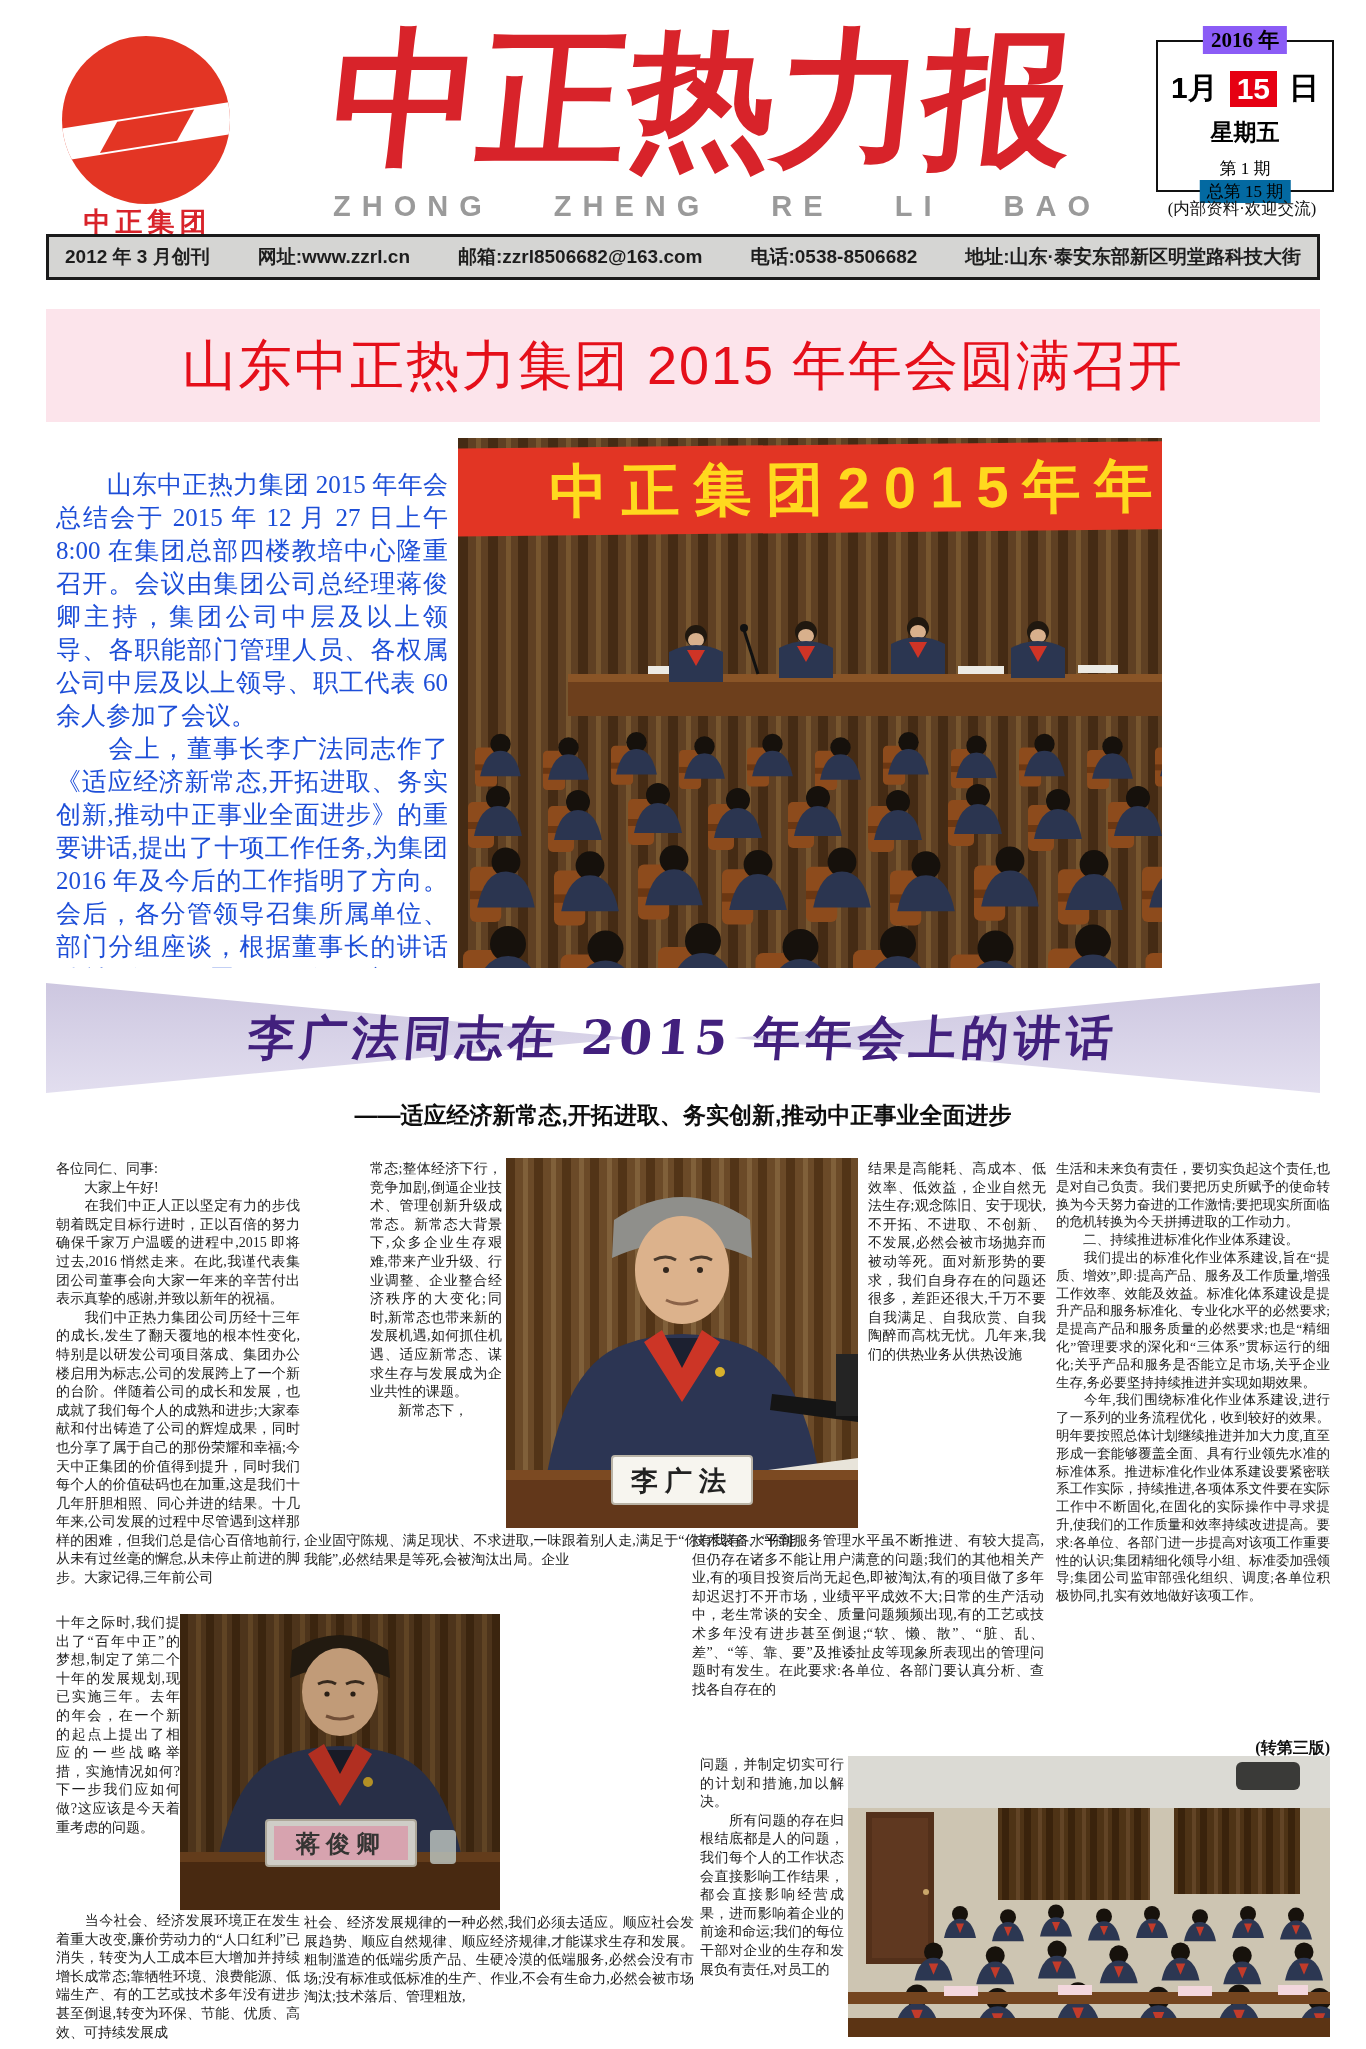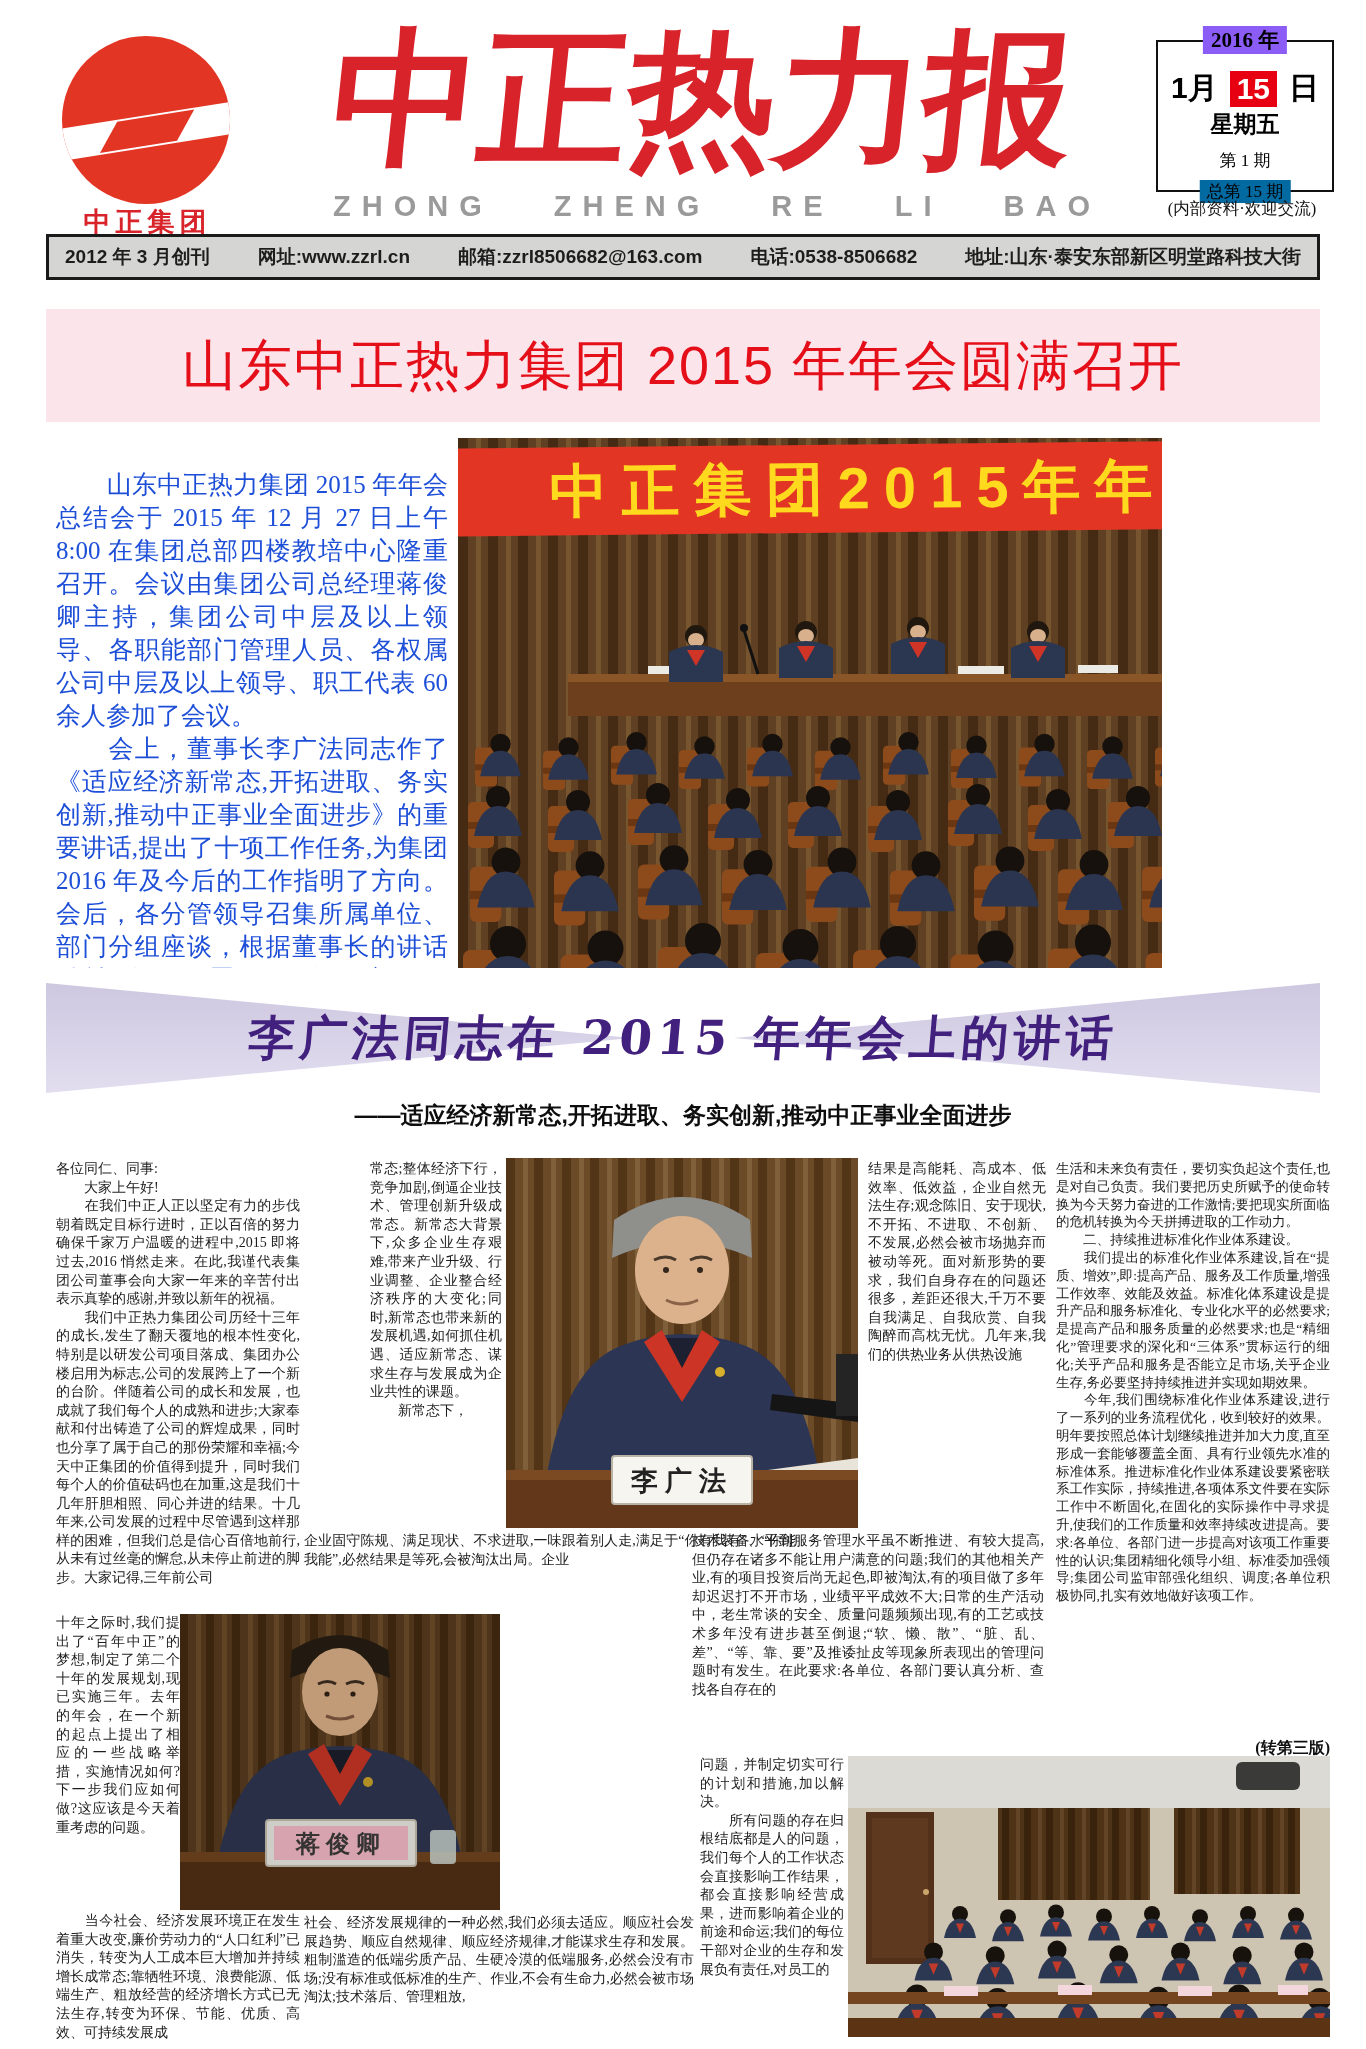--- a/index.html
+++ b/index.html
@@ -22,21 +22,21 @@
   .paper-pinyin{position:absolute;left:292px;top:190px;width:850px;text-align:center;
                 font-family:"Liberation Sans", sans-serif;font-weight:bold;font-size:29px;
                 color:#9a9a9a;letter-spacing:11px;word-spacing:42px;white-space:nowrap;}
   .date-box{position:absolute;left:1156px;top:40px;width:174px;height:148px;
             border:2px solid #111;}
   .date-year{position:absolute;left:50%;top:-16px;transform:translateX(-50%);background:#8b5cf6;
              padding:0 8px;font-size:21px;font-weight:bold;white-space:nowrap;}
   .date-line{display:flex;justify-content:center;align-items:center;gap:12px;margin-top:26px;
              font-size:30px;font-weight:bold;font-family:"Liberation Sans", sans-serif;}
   .day-chip{background:#e60012;color:#fff;padding:1px 7px;font-weight:bold;}
-  .date-weekday{text-align:center;font-weight:bold;font-size:23px;margin-top:0;
+  .date-weekday{text-align:center;font-weight:bold;font-size:23px;margin-top:8px;
                 font-family:Liberation Sans, sans-serif;}
   .date-issue{text-align:center;font-size:17px;margin-top:9px;}
   .date-total{position:absolute;left:50%;bottom:-13px;transform:translateX(-50%);background:#0369a1;
               padding:0 7px;font-size:17px;white-space:nowrap;}
   .internal-note{position:absolute;left:1118px;top:198px;width:248px;text-align:center;
                  font-size:16.5px;color:#111;}
 
   
   .info-bar{position:absolute;left:46px;top:234px;width:1274px;height:46px;background:#d5d5d3;
             border:3px solid #1a1a1a;box-sizing:border-box;display:flex;align-items:center;
@@ -244,21 +244,21 @@
   </div>
   <div class="speech-subtitle">——适应经济新常态,开拓进取、务实创新,推动中正事业全面进步</div>
 
   <div class="speech-body">
 
     <div class="t c1a">各位同仁、同事:
 　　大家上午好!
 　　在我们中正人正以坚定有力的步伐朝着既定目标行进时，正以百倍的努力确保千家万户温暖的进程中,2015 即将过去,2016 悄然走来。在此,我谨代表集团公司董事会向大家一年来的辛苦付出表示真挚的感谢,并致以新年的祝福。
 　　我们中正热力集团公司历经十三年的成长,发生了翻天覆地的根本性变化,特别是以研发公司项目落成、集团办公楼启用为标志,公司的发展跨上了一个新的台阶。伴随着公司的成长和发展，也成就了我们每个人的成熟和进步;大家奉献和付出铸造了公司的辉煌成果，同时也分享了属于自己的那份荣耀和幸福;今天中正集团的价值得到提升，同时我们每个人的价值砝码也在加重,这是我们十几年肝胆相照、同心并进的结果。十几年来,公司发展的过程中尽管遇到这样那样的困难，但我们总是信心百倍地前行,从未有过丝毫的懈怠,从未停止前进的脚步。大家记得,三年前公司</div>
     <div class="t c1b">十年之际时,我们提出了“百年中正”的梦想,制定了第二个十年的发展规划,现已实施三年。去年的年会，在一个新的起点上提出了相应的一些战略举措，实施情况如何?下一步我们应如何做?这应该是今天着重考虑的问题。</div>
-    <div class="t c1c">　　当今社会、经济发展环境正在发生着重大改变,廉价劳动力的“人口红利”已消失，转变为人工成本巨大增加并持续增长成常态;靠牺牲环境、浪费能源、低端生产、粗放经营的经济增长方式已无法生存,转变为环保、节能、优质、高效、可持续发展成</div>
+    <div class="t c1c">　　当今社会、经济发展环境正在发生着重大改变,廉价劳动力的“人口红利”已消失，转变为人工成本巨大增加并持续增长成常态;靠牺牲环境、浪费能源、低端生产、有的工艺或技术多年没有进步甚至倒退,转变为环保、节能、优质、高效、可持续发展成</div>
     <div class="t c2a">常态;整体经济下行，竞争加剧,倒逼企业技术、管理创新升级成常态。新常态大背景下,众多企业生存艰难,带来产业升级、行业调整、企业整合经济秩序的大变化;同时,新常态也带来新的发展机遇,如何抓住机遇、适应新常态、谋求生存与发展成为企业共性的课题。
 　　新常态下，</div>
     <div class="t c2b">企业固守陈规、满足现状、不求进取,一味跟着别人走,满足于“你有我有”、“你能我能”,必然结果是等死,会被淘汰出局。企业</div>
     <div class="t c23c">社会、经济发展规律的一种必然,我们必须去适应。顺应社会发展趋势、顺应自然规律、顺应经济规律,才能谋求生存和发展。粗制滥造的低端劣质产品、生硬冷漠的低端服务,必然会没有市场;没有标准或低标准的生产、作业,不会有生命力,必然会被市场淘汰;技术落后、管理粗放,</div>
     <div class="t c4a">结果是高能耗、高成本、低效率、低效益，企业自然无法生存;观念陈旧、安于现状,不开拓、不进取、不创新、不发展,必然会被市场抛弃而被动等死。面对新形势的要求，我们自身存在的问题还很多，差距还很大,千万不要自我满足、自我欣赏、自我陶醉而高枕无忧。几年来,我们的供热业务从供热设施</div>
     <div class="t c4b">技术装备水平到服务管理水平虽不断推进、有较大提高,但仍存在诸多不能让用户满意的问题;我们的其他相关产业,有的项目投资后尚无起色,即被淘汰,有的项目做了多年却迟迟打不开市场，业绩平平成效不大;日常的生产活动中，老生常谈的安全、质量问题频频出现,有的工艺或技术多年没有进步甚至倒退;“软、懒、散”、“脏、乱、差”、“等、靠、要”及推诿扯皮等现象所表现出的管理问题时有发生。在此要求:各单位、各部门要认真分析、查找各自存在的</div>
     <div class="t c4c">问题，并制定切实可行的计划和措施,加以解决。
 　　所有问题的存在归根结底都是人的问题，我们每个人的工作状态会直接影响工作结果，都会直接影响经营成果，进而影响着企业的前途和命运;我们的每位干部对企业的生存和发展负有责任,对员工的</div>
     <div class="t c5">生活和未来负有责任，要切实负起这个责任,也是对自己负责。我们要把历史所赋予的使命转换为今天努力奋进的工作激情;要把现实所面临的危机转换为今天拼搏进取的工作动力。
 　　二、持续推进标准化作业体系建设。

